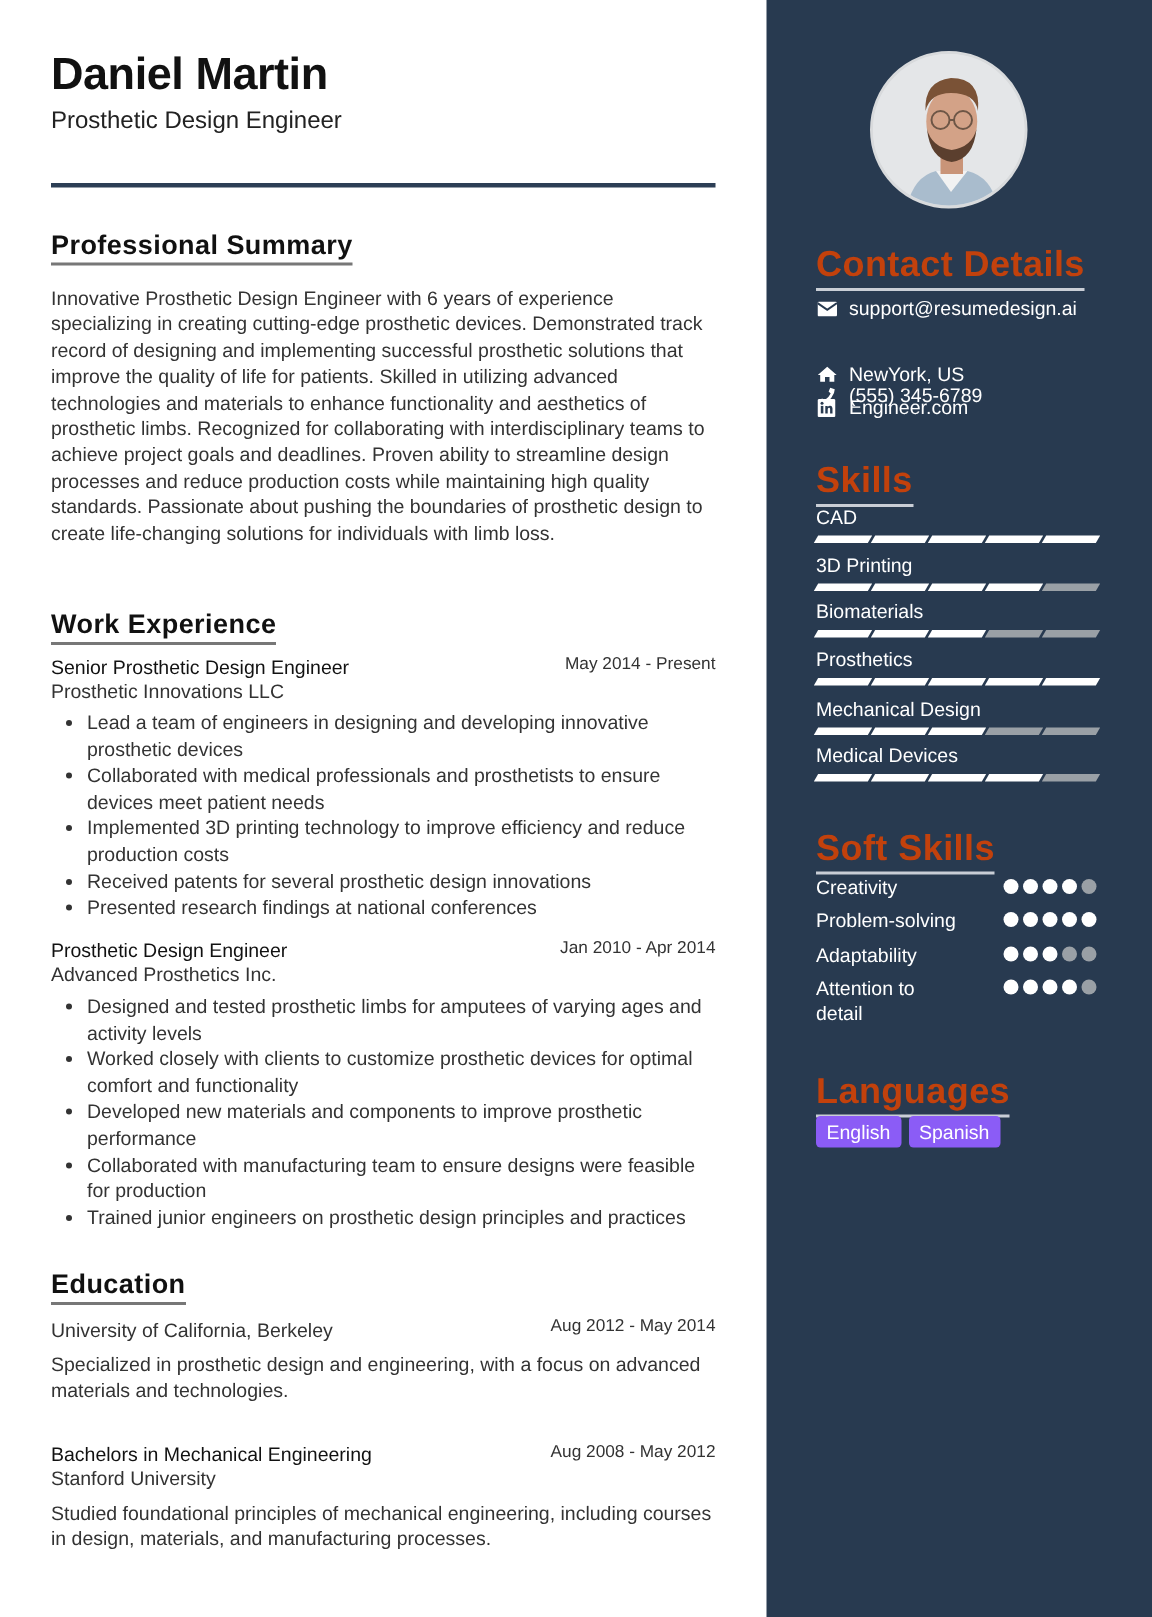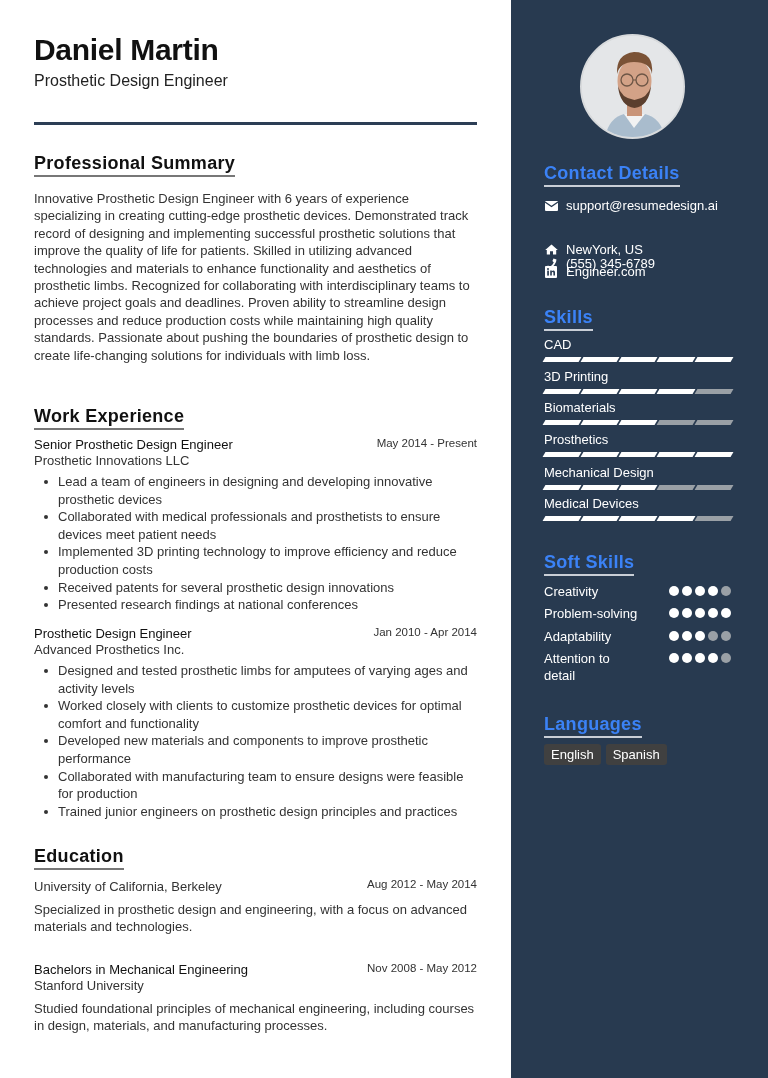--- a/index.html
+++ b/index.html
@@ -23,39 +23,39 @@
     .job-company { font-size: 13px; color: #333; margin-top: 1px; }
     .job ul { list-style: none; margin-top: 5px; }
     .job li { position: relative; padding-left: 24px; font-size: 13px; line-height: 17.6px; color: #333; }
     .job li::before { content: ""; position: absolute; left: 10px; top: 7px; width: 4px; height: 4px; border-radius: 50%; background: #333; }
 
     .edu { position: absolute; left: 34px; width: 443px; }
     .edu-desc { font-size: 13px; line-height: 17.4px; color: #333; margin-top: 7px; }
 
     
     .photo { position: absolute; left: 580px; top: 34px; width: 105px; height: 105px; border-radius: 50%; background: #e4e6e8; border: 2px solid #d8dadc; overflow: hidden; }
-    .side-heading { position: absolute; left: 544px; font-size: 18px; font-weight: bold; color: #3b82f6; letter-spacing: 0.3px; padding-bottom: 1px; border-bottom: 2px solid #c9ced6; display: inline-block; }
+    .side-heading { position: absolute; left: 544px; font-size: 24px; font-weight: bold; color: #c2410c; letter-spacing: 0.3px; padding-bottom: 1px; border-bottom: 2px solid #c9ced6; display: inline-block; }
 
     .contact-row { position: absolute; left: 544px; font-size: 13px; color: #fff; display: flex; align-items: center; }
     .contact-row .ic { width: 14px; height: 14px; margin-right: 8px; display: inline-flex; align-items: center; justify-content: center; }
 
     .skill { position: absolute; left: 544px; width: 190px; }
     .skill-label { font-size: 13px; color: #fff; }
     .bars { display: flex; gap: 2px; margin-top: 5px; }
     .bar { width: 36px; height: 5px; background: #ffffff; transform: skewX(-30deg); }
     .bar.off { background: #9aa0a6; }
 
     .soft { position: absolute; left: 544px; width: 190px; }
     .soft-label { font-size: 13px; color: #fff; width: 118px; line-height: 17px; }
     .dots { position: absolute; left: 125px; top: 3px; display: flex; gap: 3px; }
     .dot { width: 10px; height: 10px; border-radius: 50%; background: #fff; }
     .dot.off { background: #9aa0a6; }
 
     .langs { position: absolute; left: 544px; top: 744px; display: flex; gap: 5px; }
-    .lang { background: #404040; border-radius: 3px; padding: 3px 7px; font-size: 13px; color: #fff; }
+    .lang { background: #8b5cf6; border-radius: 3px; padding: 3px 7px; font-size: 13px; color: #fff; }
   </style>
 </head>
 <body>
 
 <div class="main"></div>
 
 <div class="name">Daniel Martin</div>
 <div class="title">Prosthetic Design Engineer</div>
 <div class="header-rule"></div>
 
@@ -93,21 +93,21 @@
 <div class="sec-heading" style="top:846px;">Education</div>
 
 <div class="edu" style="top:878px;">
   <div class="job-date">Aug 2012 - May 2014</div>
   <div class="job-company">University of California, Berkeley</div>
   <div class="edu-desc">Specialized in prosthetic design and engineering, with a focus on advanced materials and technologies.</div>
 </div>
 
 <div class="edu" style="top:962px;">
   <div class="job-title">Bachelors in Mechanical Engineering</div>
-  <div class="job-date">Nov 2008 - May 2012</div>
+  <div class="job-date">Aug 2008 - May 2012</div>
   <div class="job-company">Stanford University</div>
   <div class="edu-desc">Studied foundational principles of mechanical engineering, including courses in design, materials, and manufacturing processes.</div>
 </div>
 
 <div class="sidebar"></div>
 
 <div class="photo">
   <svg width="105" height="105" viewBox="0 0 105 105">
     <rect width="105" height="105" fill="#e4e6e8"></rect>
     <path d="M22 105 Q26 82 42 78 L63 78 Q80 82 84 105 Z" fill="#a9bccd"></path>

